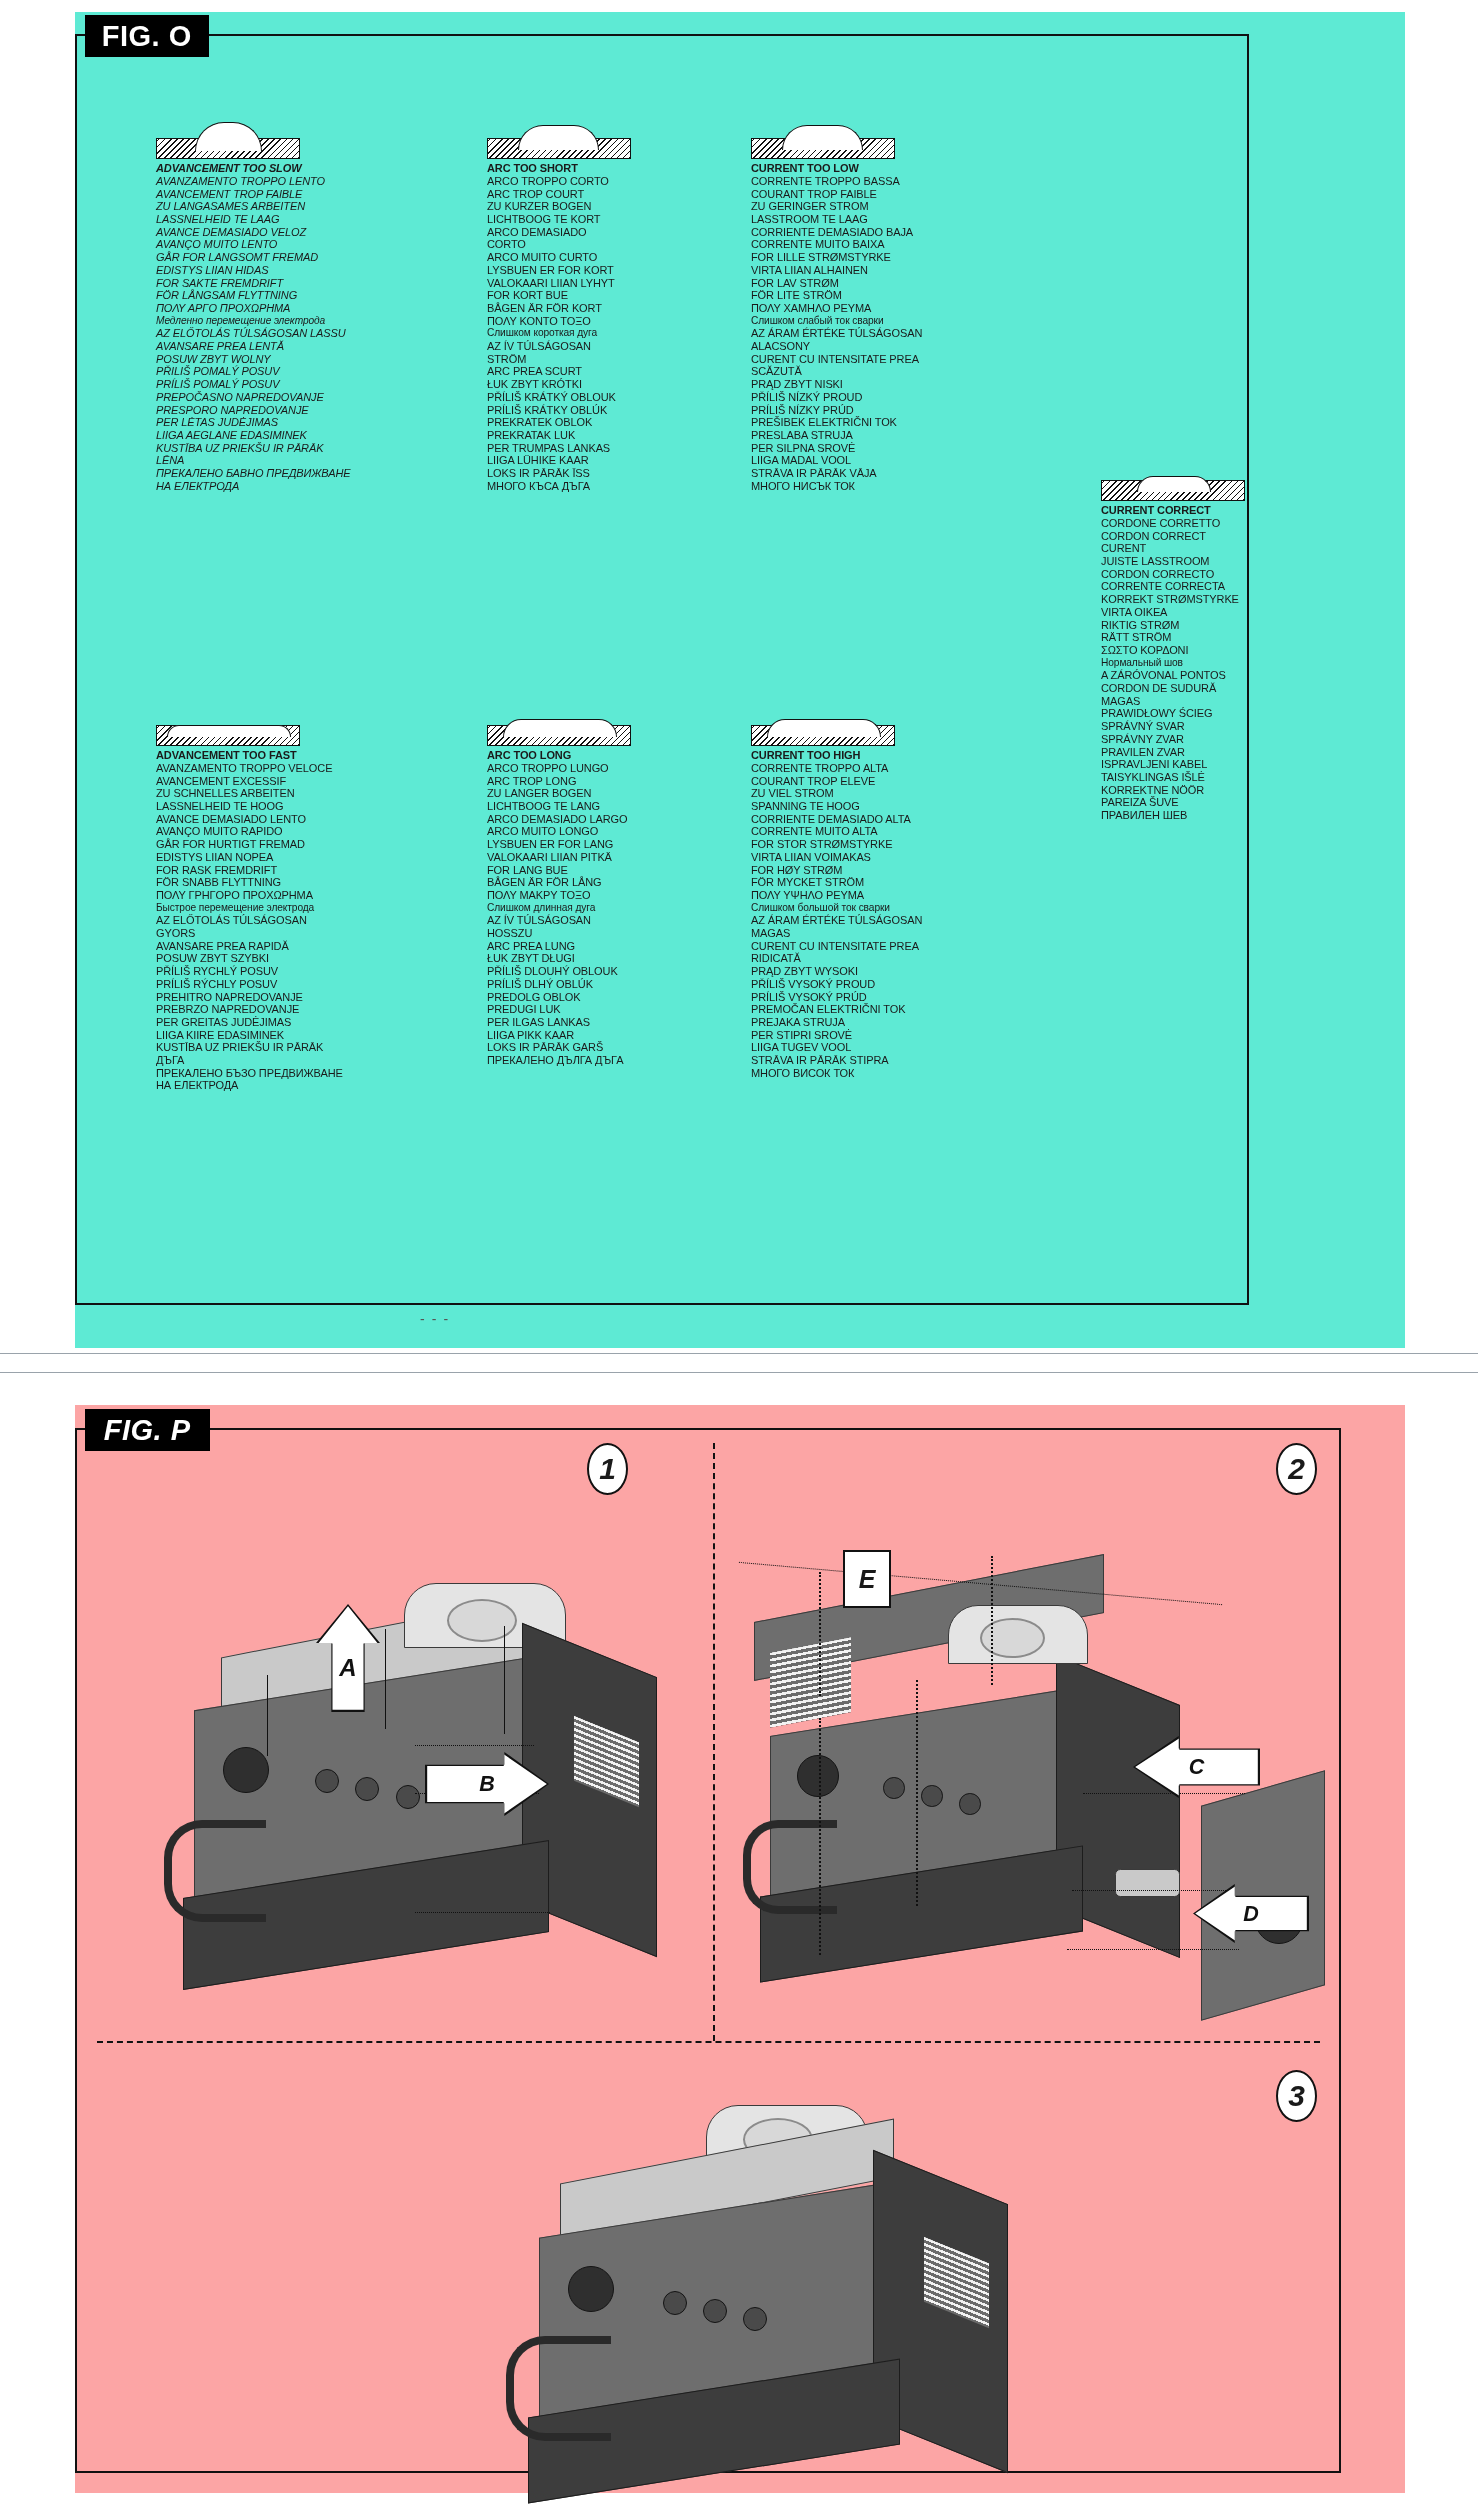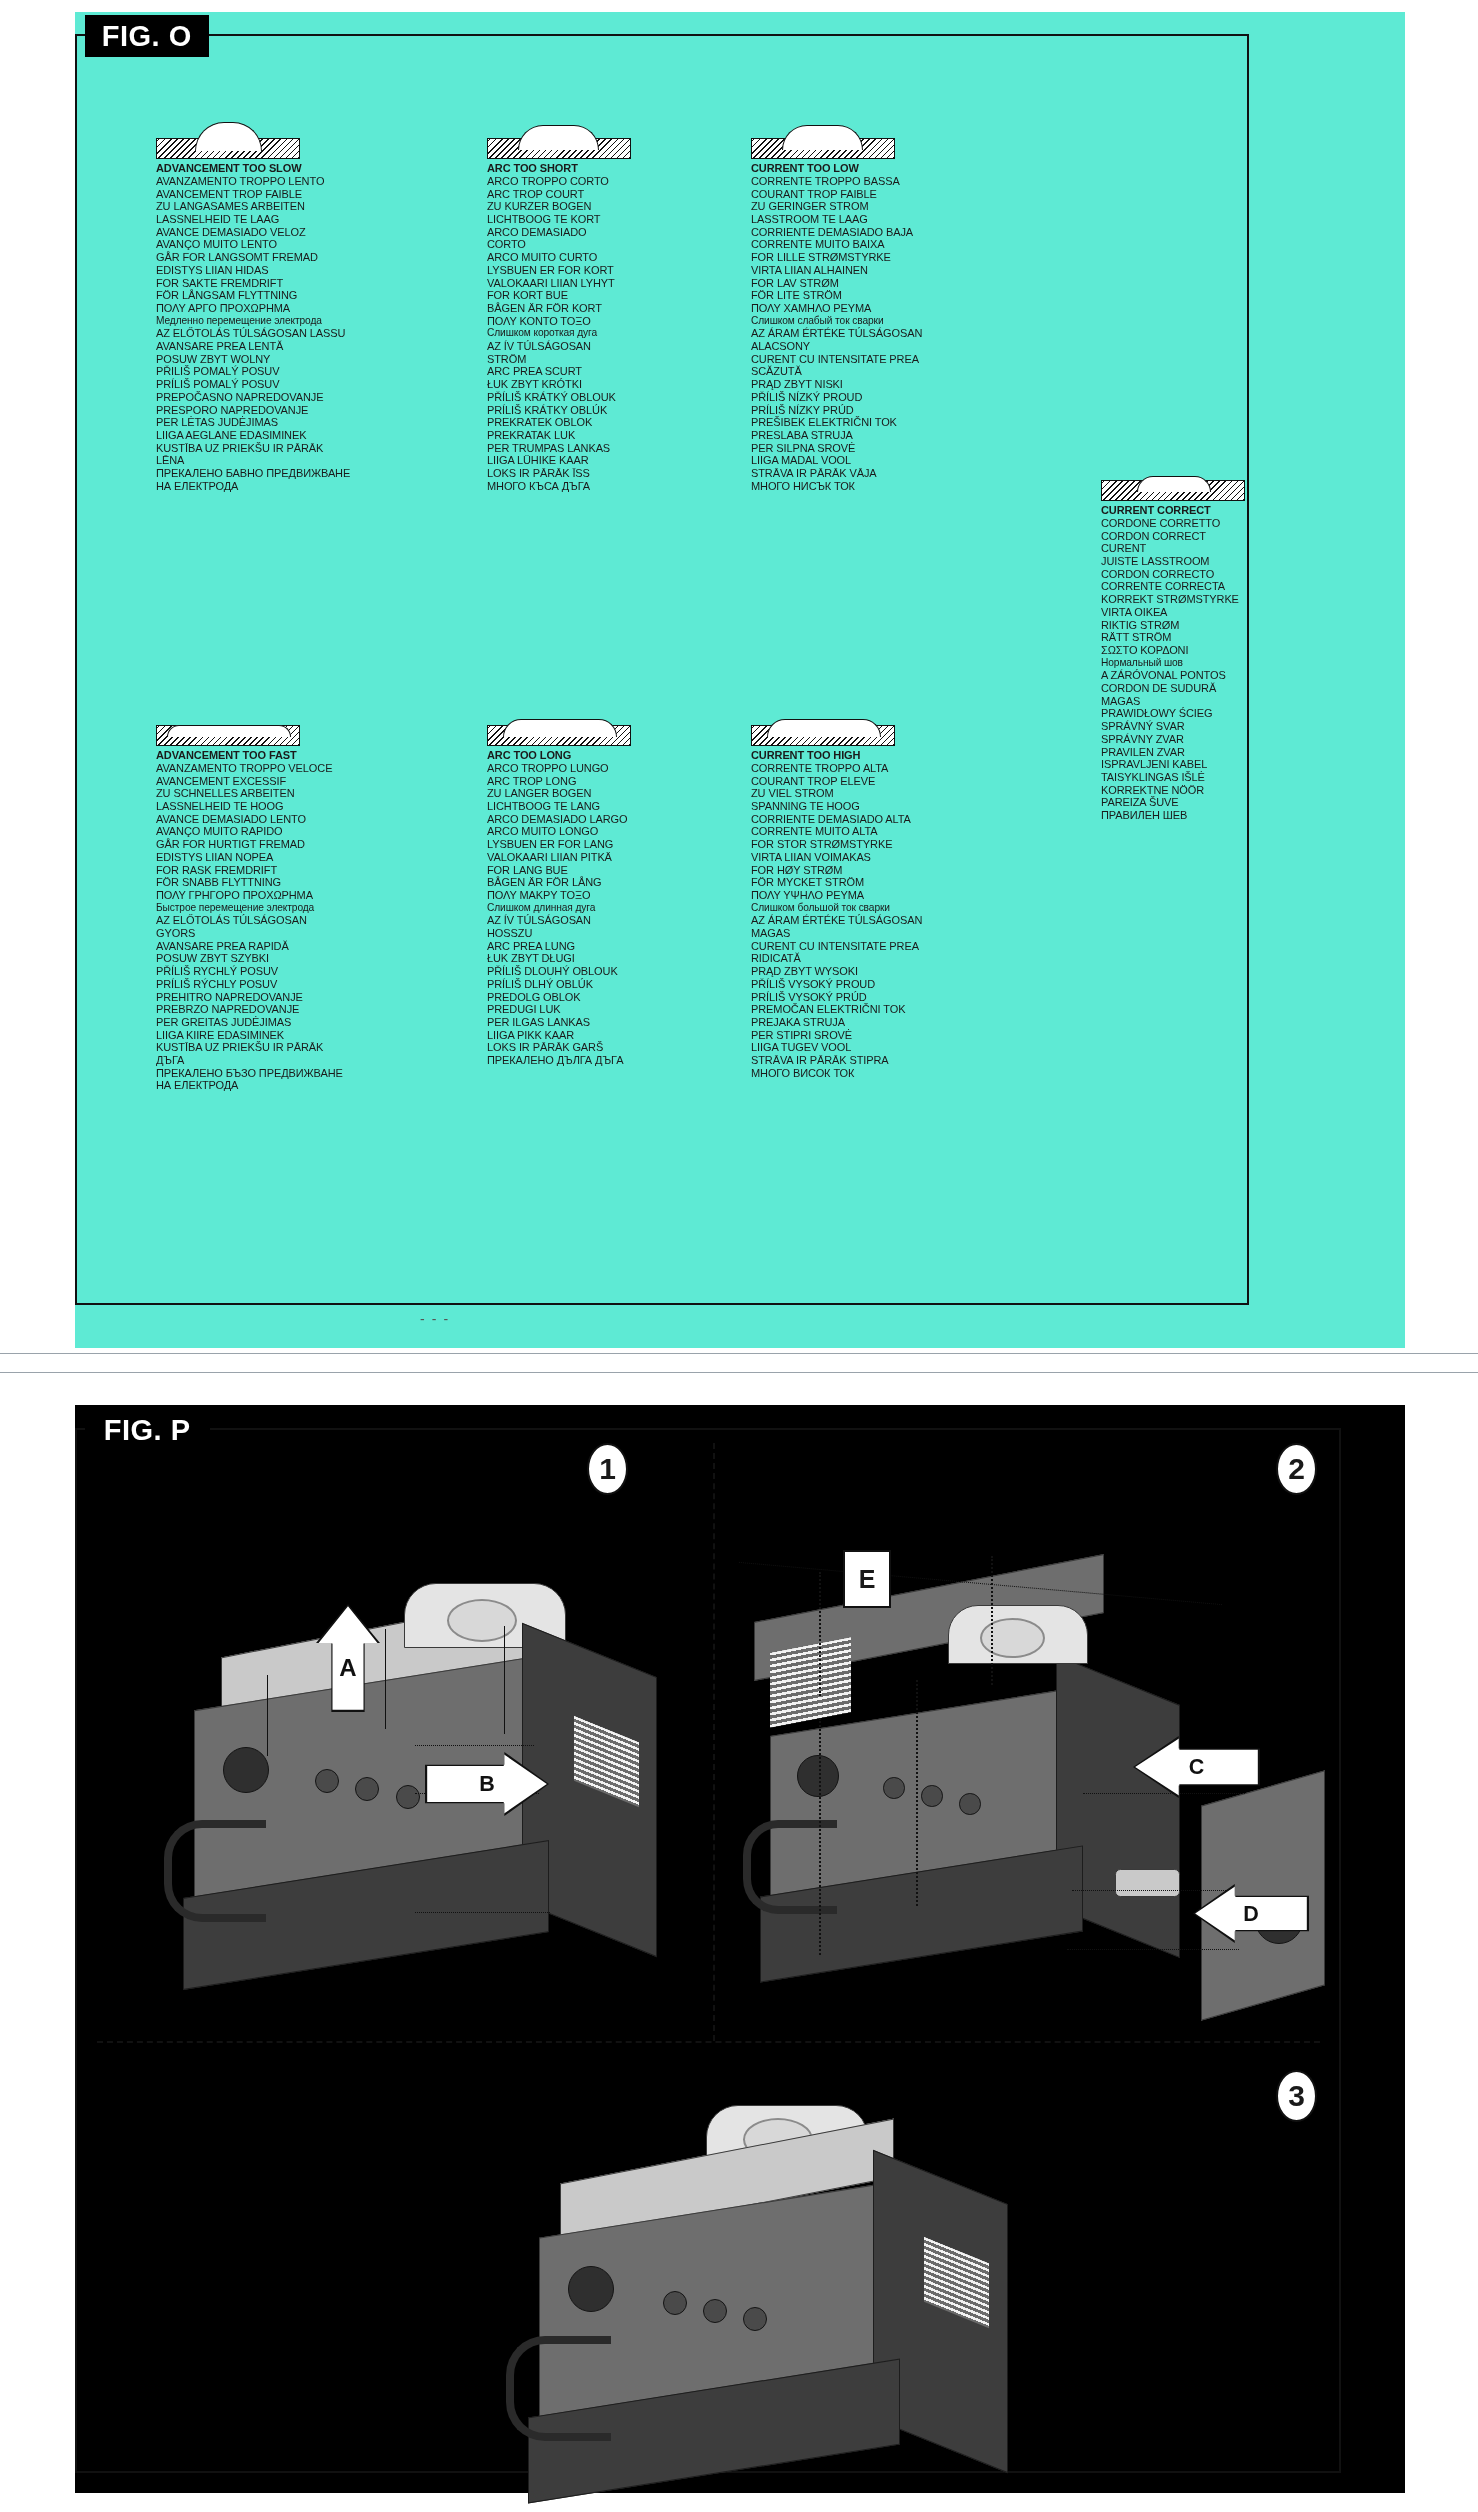--- a/index.html
+++ b/index.html
@@ -20,21 +20,22 @@
   .fig-o-sheet {
     position:absolute;
     left: 75px; top: 12px;
     width: 1330px; height: 1336px;
     background:#5eead4;
   }
   .fig-p-sheet {
     position:absolute;
     left: 75px; top: 1405px;
     width: 1330px; height: 1088px;
-    background:#000000;
+    background:#fca5a5;
+    font-style:italic;
   }
 
   .sheet-border {
     position:absolute;
     border: 2.2px solid #111;
     background: transparent;
   }
 
   .fig-tag {
     position:absolute;
@@ -169,21 +170,21 @@
 <body>
 
 <div class="page-wrap">
 
   <div class="fig-o-sheet">
 
     <div class="sheet-border" style="left:0; top:21.5px; width:1174px; height:1271px;"></div>
 
     <div class="fig-tag" style="left:9.7px; top:3.2px; width:124px; height:42px; font-size:29px;">FIG. O</div>
 
-    <div class="weld-block" style="left:81px; top:113px; width:323px;">
+    <div class="weld-block" style="left:81px; top:113px; width:323px;font-style:italic;">
       <div class="weld-art">
         <div class="bead-plate"></div>
           <div class="bead-lump tall"></div>
       </div>
       <div class="weld-lines">
         <div class="l-en">ADVANCEMENT TOO SLOW</div>
         <div>AVANZAMENTO TROPPO LENTO</div>
         <div>AVANCEMENT TROP FAIBLE</div>
         <div>ZU LANGASAMES ARBEITEN</div>
         <div>LASSNELHEID TE LAAG</div>

